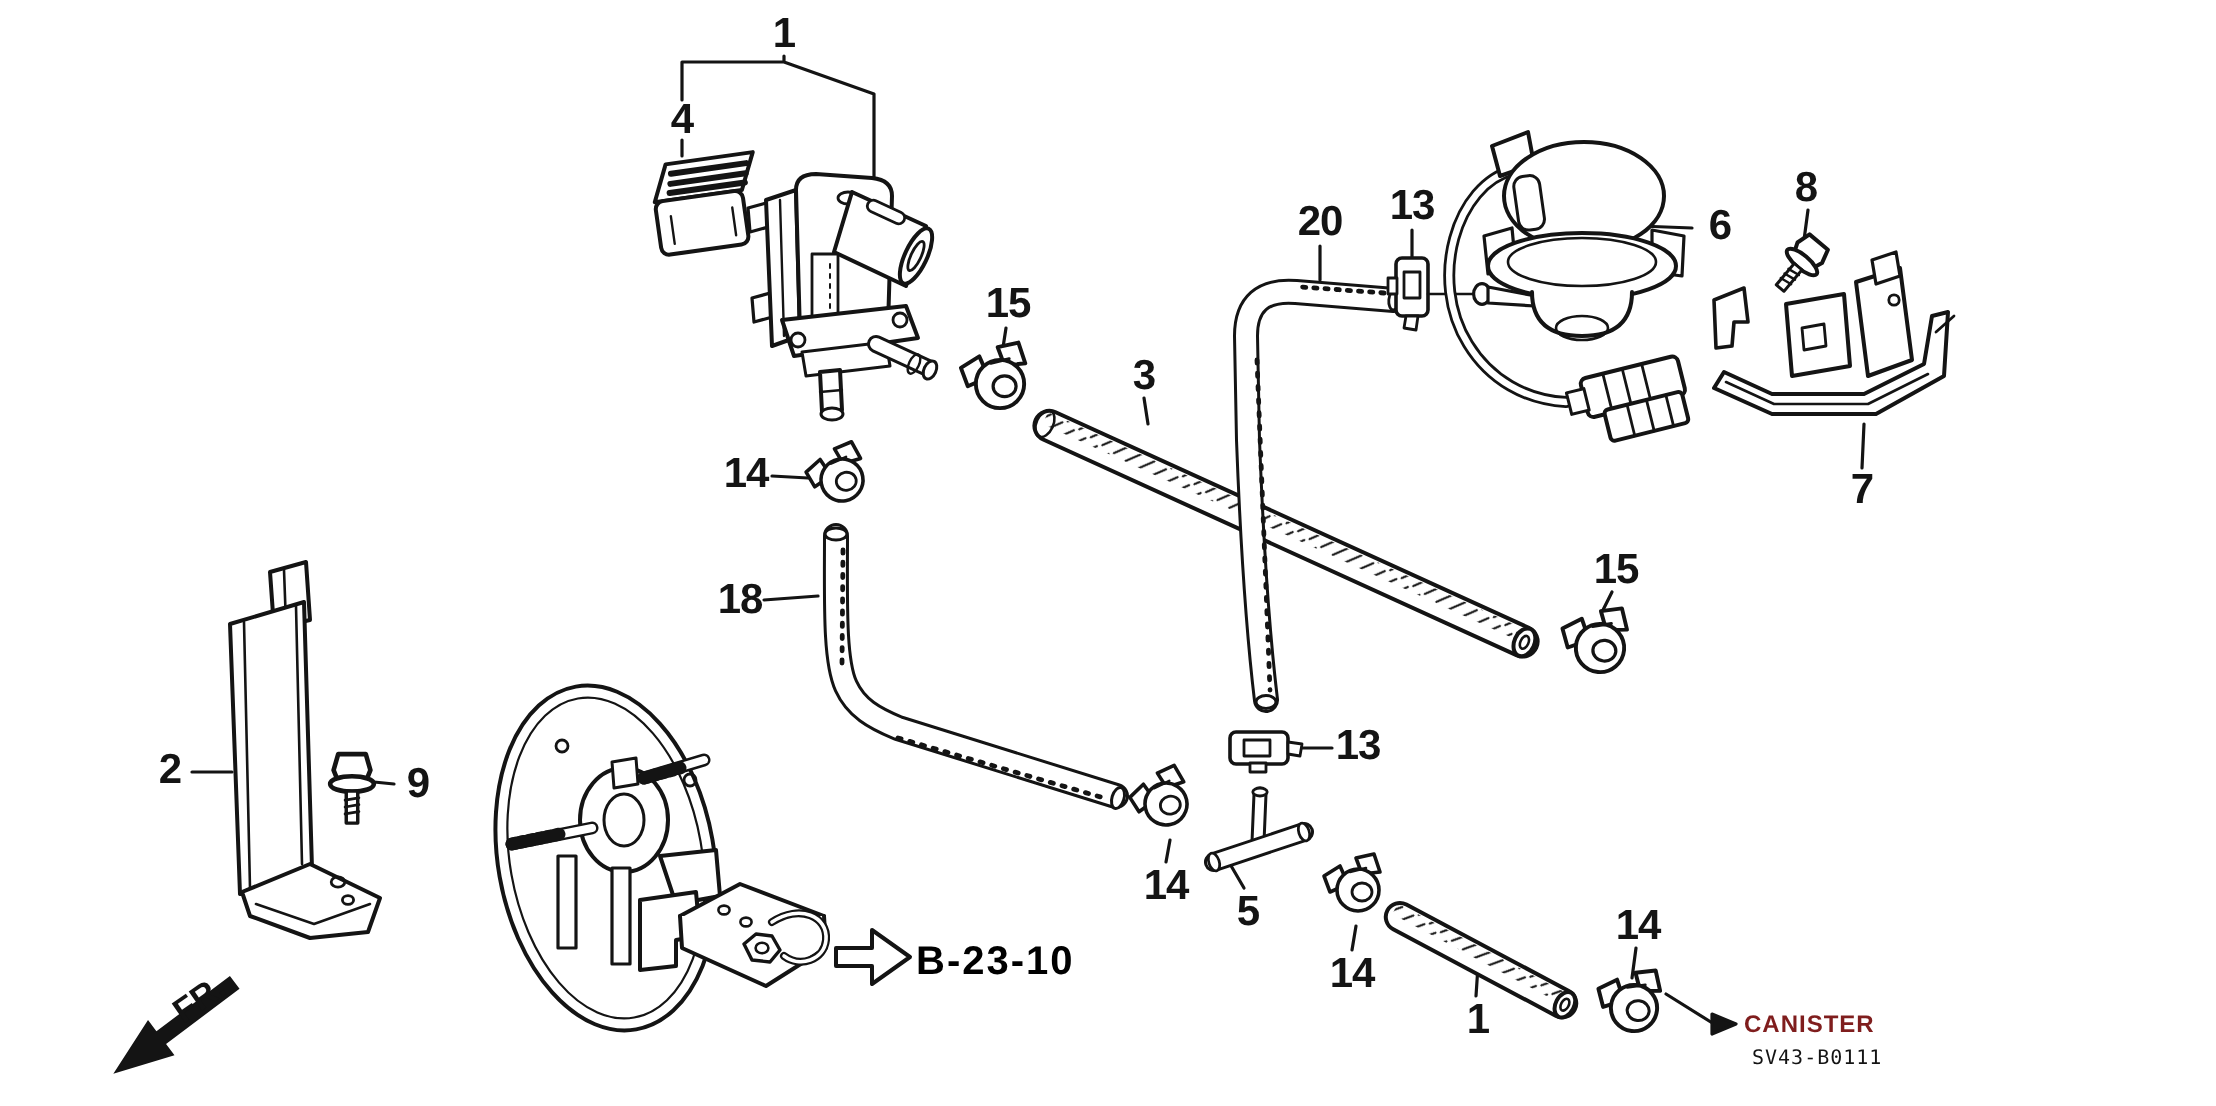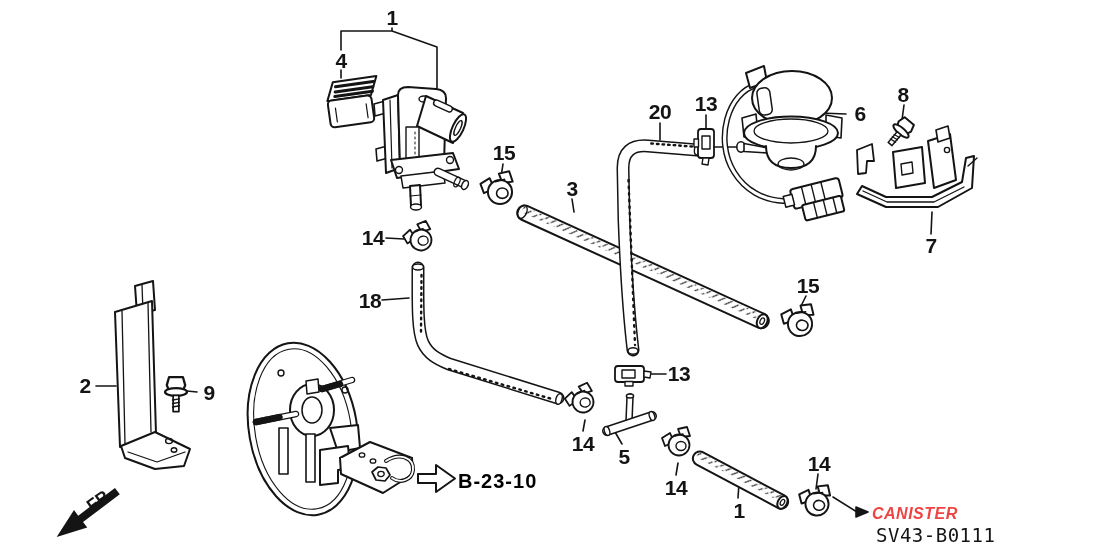--- a/index.html
+++ b/index.html
@@ -10,25 +10,25 @@
   .stage svg{position:absolute;left:0;top:0;}
   .callout{
     position:absolute;transform:translate(-50%,-50%);
     font-weight:bold;font-size:21px;line-height:1;color:#141414;letter-spacing:-0.5px;
     white-space:nowrap;user-select:none;
   }
   .ref-code{
     position:absolute;font-weight:bold;font-size:20px;letter-spacing:1px;color:#000000;white-space:nowrap;
   }
   .canister{
-    position:absolute;font-weight:bold;font-size:16px;letter-spacing:0.5px;color:#ef4444;white-space:nowrap;font-style:italic;
+    position:absolute;font-weight:bold;font-size:12px;letter-spacing:0.5px;color:#7f1d1d;white-space:nowrap;
   }
   .drawing-code{
     position:absolute;font-family:"DejaVu Sans Mono", monospace;
-    font-size:19px;letter-spacing:0.5px;color:#141414;white-space:nowrap;
+    font-size:10px;letter-spacing:0.5px;color:#141414;white-space:nowrap;
   }
   .fr-label{
     position:absolute;font-weight:bold;font-size:17px;color:#141414;
     transform:translate(-50%,-50%) rotate(-35deg);white-space:nowrap;
   }
 </style>
 </head>
 <body>
 
 <div class="stage">

